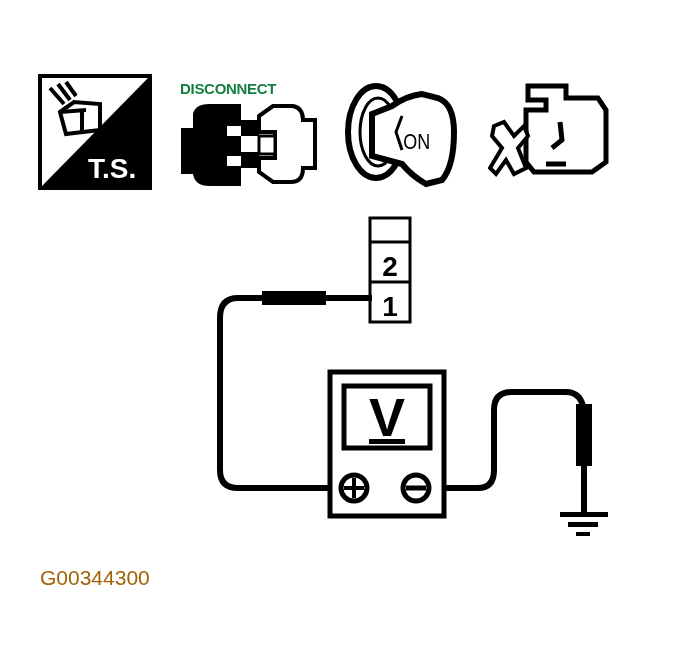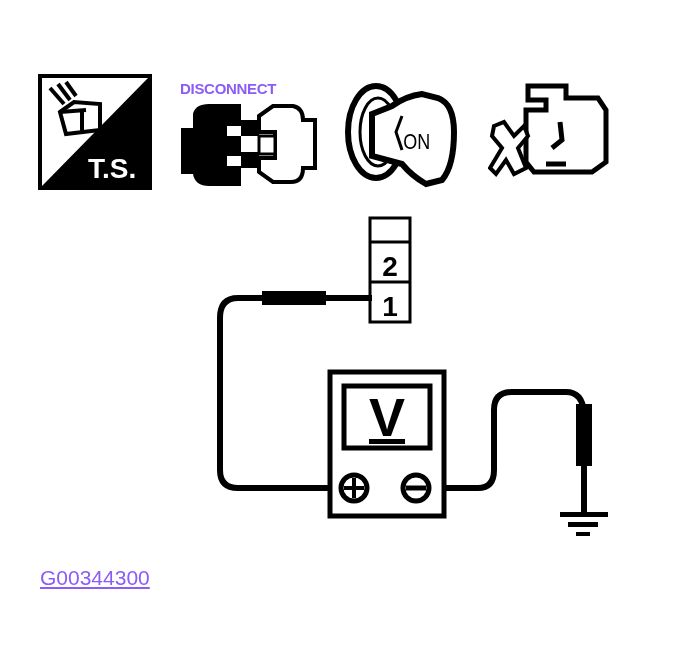--- a/index.html
+++ b/index.html
@@ -1,20 +1,20 @@
 <!DOCTYPE html>
 <html><head>
 <meta charset="utf-8">
 <style>
   html, body { margin: 0; padding: 0; background: #ffffff; }
   body { width: 674px; height: 661px; position: relative; overflow: hidden; font-family: "Liberation Sans", sans-serif; }
   .abs { position: absolute; text-decoration: underline; }
   svg { display: block; }
-  .caption { position: absolute; left: 40px; top: 566px; font-size: 21px; color: #8b5cf6; font-family: "Liberation Sans", sans-serif; letter-spacing: 0px; text-decoration: underline; }
-  .disc-label { position: absolute; left: 180px; top: 80px; font-size: 15px; font-weight: bold; color: #8b5cf6; font-family: "Liberation Sans", sans-serif; letter-spacing: -0.3px; }
+  .caption { position: absolute; left: 40px; top: 566px; font-size: 21px; color: #a16207; font-family: "Liberation Sans", sans-serif; letter-spacing: 0px; }
+  .disc-label { position: absolute; left: 180px; top: 80px; font-size: 15px; font-weight: bold; color: #15803d; font-family: "Liberation Sans", sans-serif; letter-spacing: -0.3px; }
 </style>
 </head>
 <body>
 
 <div class="abs" style="left:38px;top:74px;width:114px;height:92px;">
   <svg width="114" height="116" viewBox="0 0 114 116">
     <rect x="2" y="2" width="110" height="112" fill="#fff" stroke="#000" stroke-width="4"></rect>
     <polygon points="110,4 110,112 4,112" fill="#000"></polygon>
 
     <g stroke="#000" stroke-width="4" fill="#fff">

